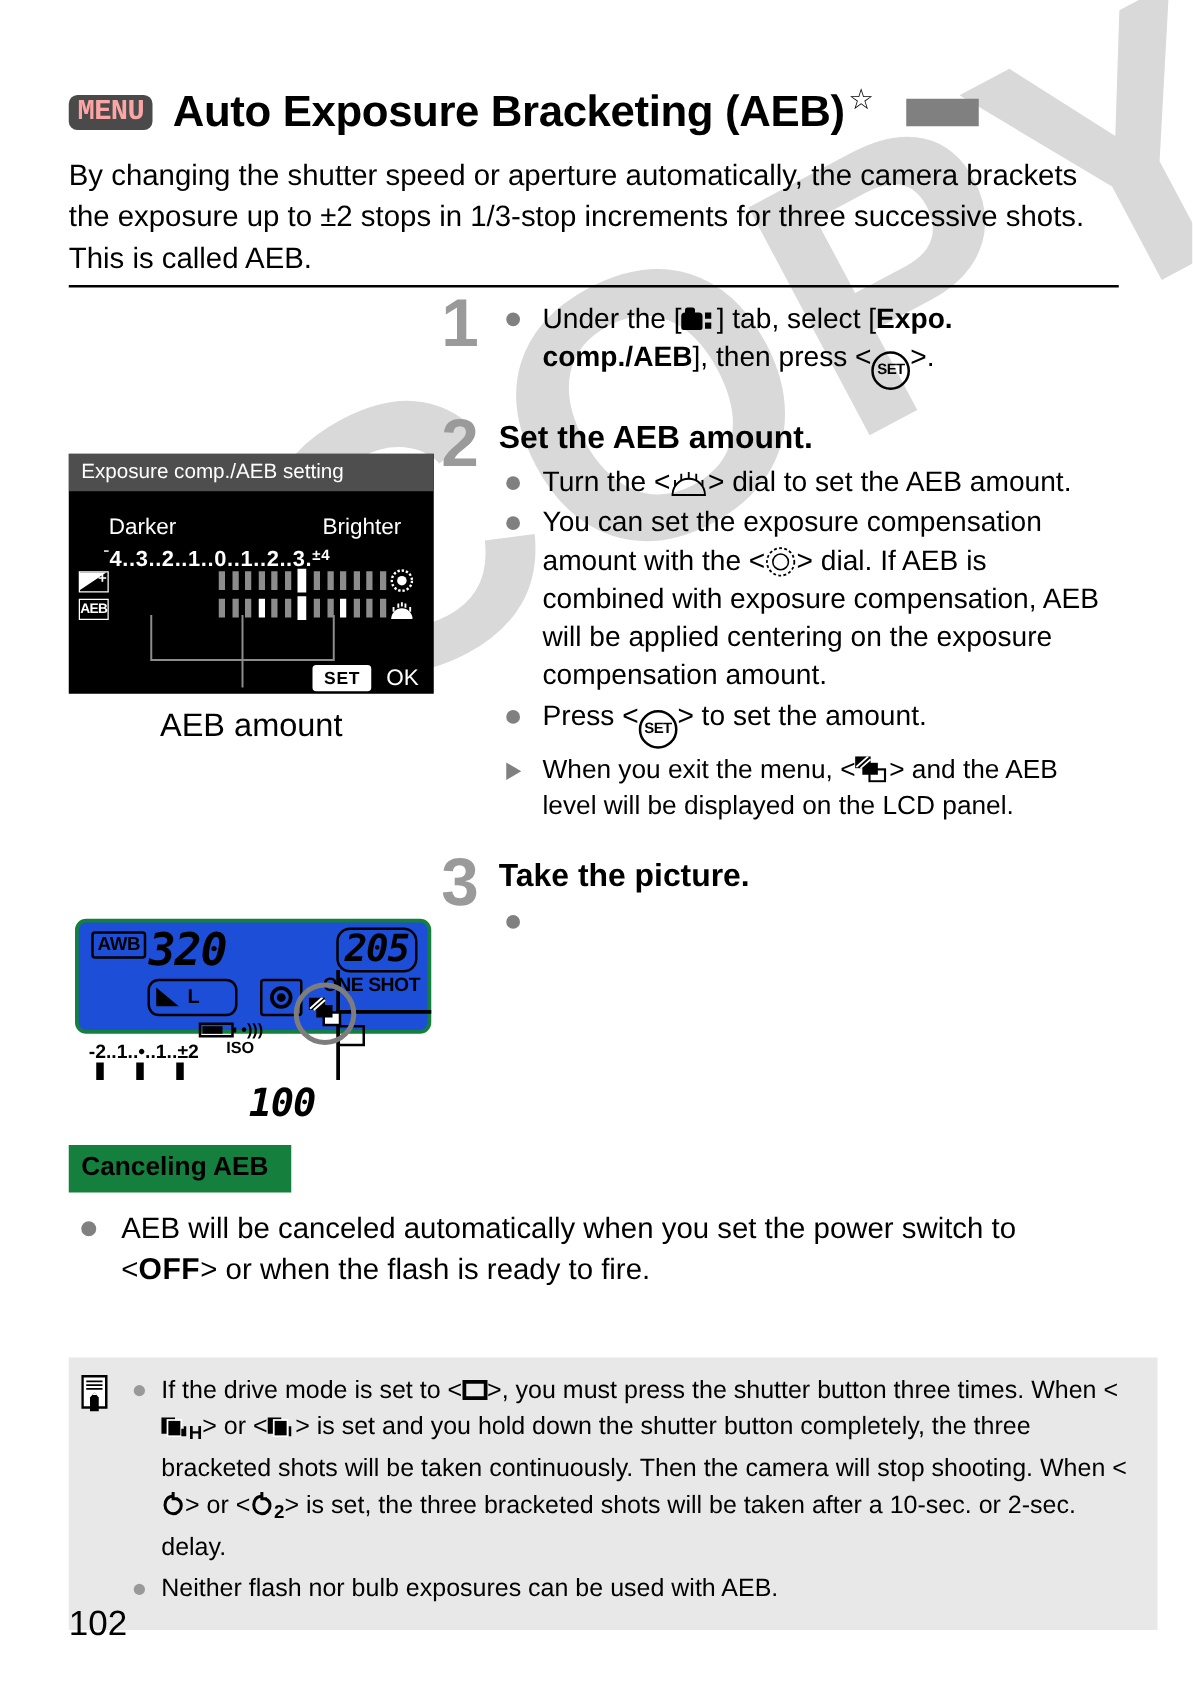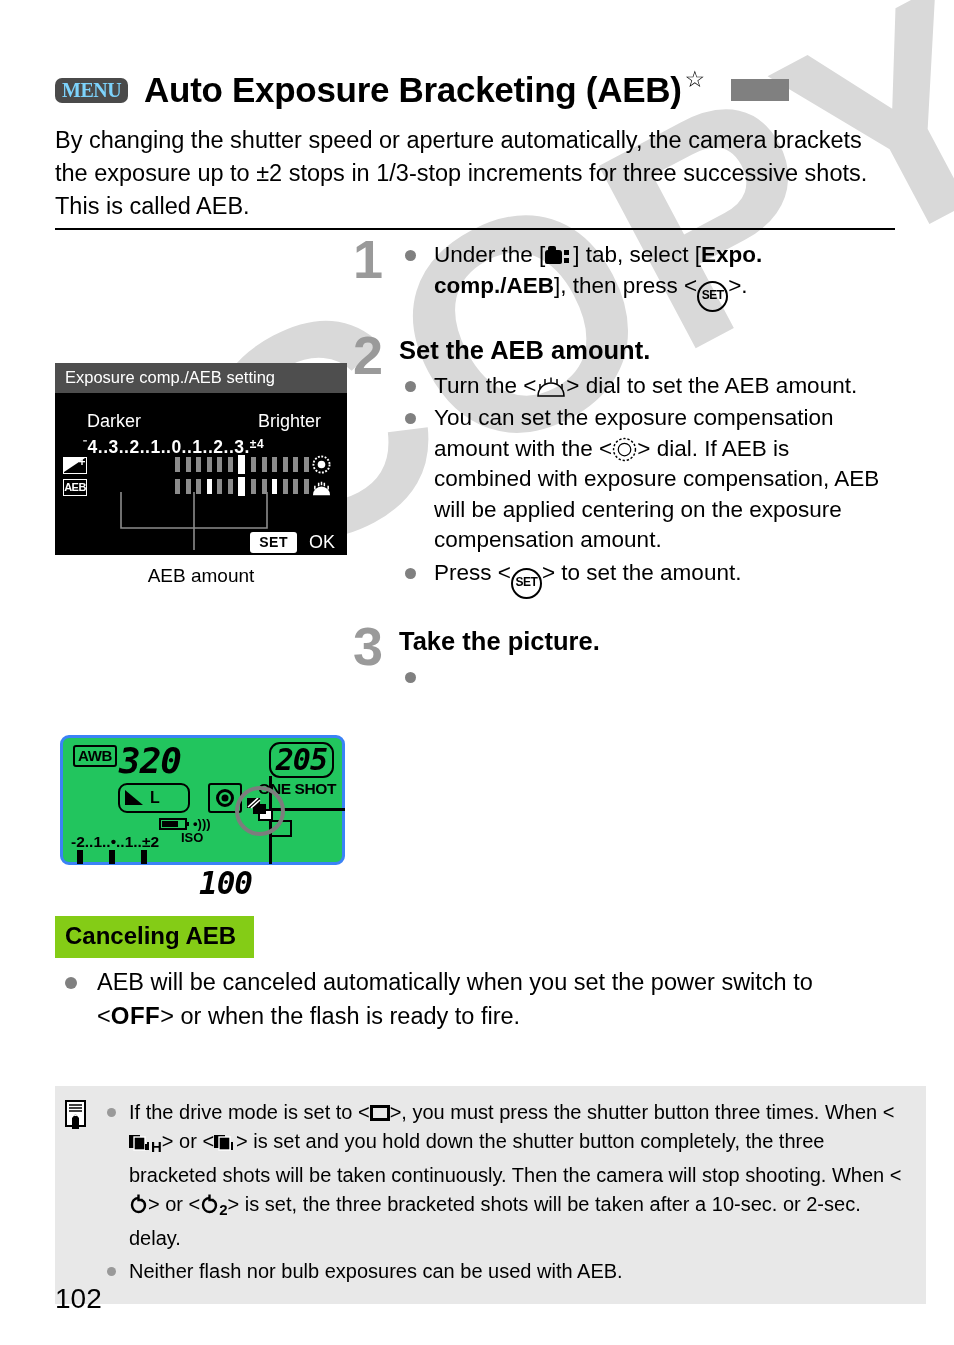--- a/index.html
+++ b/index.html
@@ -53,28 +53,28 @@
     width: 860px;
     height: 56px;
     display: flex;
     align-items: center;
   }
   .menu-badge {
     display: inline-flex;
     align-items: center;
     justify-content: center;
     background: #4a4a4a;
-    color: #7dd3fc;
+    color: #fca5a5;
     border-radius: 7px;
     padding: 2px 7px 3px 7px;
-    font-size: 20px;
+    font-size: 23px;
     font-weight: bold;
     letter-spacing: -0.5px;
     line-height: 1;
-    font-family: Liberation Serif, serif;
+    font-family: Liberation Mono, monospace;
     margin-right: 16px;
   }
   .page-title {
     font-size: 35px;
     font-weight: bold;
     letter-spacing: -0.3px;
     white-space: nowrap;
   }
   .star-icon {
     font-size: 23px;
@@ -214,31 +214,31 @@
   .ok-label {
     position: absolute; right: 12px; bottom: 8px;
     font-size: 18px; color: #ffffff;
   }
   .leader-svg { position: absolute; left: 55px; top: 492px; width: 292px; height: 80px; }
   .aeb-caption {
     position: absolute;
     left: 55px; top: 565px;
     width: 292px;
     text-align: center;
-    font-size: 19px;
+    font-size: 26px;
   }
 
   
   .lcd-panel {
     position: absolute;
     left: 60px; top: 735px;
-    width: 285px; height: 130px;
-    border: 3px solid #3b82f6;
+    width: 285px; height: 92px;
+    border: 3px solid #15803d;
     border-radius: 9px;
-    background: #22c55e;
+    background: #1d4ed8;
     box-sizing: border-box;
   }
   .lp { position: absolute; font-family: "Liberation Sans", sans-serif; }
   .lp-awb {
     left: 10px; top: 7px;
     border: 2.5px solid #000;
     border-radius: 3px;
     font-size: 15px; font-weight: bold;
     padding: 0 3px; line-height: 18px;
     letter-spacing: -0.3px;
@@ -438,23 +438,23 @@
   .g-timer {
     display:inline-block; position:relative;
     width: 19px; height: 20px; vertical-align: -3px;
   }
   .g-off { font-weight: bold; font-size: 24px; letter-spacing: 0.5px; }
 
   
   .sec-head {
     position: absolute;
     left: 55px; top: 916px;
-    background: #84cc16;
+    background: #15803d;
     padding: 6px 18px 8px 10px;
-    font-size: 24px;
+    font-size: 21px;
     font-weight: bold;
   }
   .cancel-list {
     position: absolute;
     left: 55px; top: 966px;
     width: 840px;
     list-style: none; margin: 0; padding: 0;
   }
   .cancel-list li {
     position: relative;
@@ -650,20 +650,26 @@
                   <path d="M4 12 L4 7 M9 7 L9 2 M15 5.5 L15 0.5 M21 7 L21 2 M26 12 L26 7" stroke="#000" stroke-width="1.5"></path>
                 </svg><span>&gt; dial to set the AEB amount.</span></li>
 
             <li><span class="bdot"></span><span>You can set the exposure compensation amount with the &lt;</span><svg class="g-quickdial" viewBox="0 0 24 24">
                   <circle cx="12" cy="12" r="10.5" fill="none" stroke="#000" stroke-width="1.4" stroke-dasharray="2.2 1.8"></circle>
                   <circle cx="12" cy="12" r="6" fill="none" stroke="#000" stroke-width="1.2"></circle>
                 </svg><span>&gt; dial. If AEB is combined with exposure compensation, AEB will be applied centering on the exposure compensation amount.</span></li>
 
             <li><span class="bdot"></span><span>Press &lt;</span><span class="g-set">SET</span><span>&gt; to set the amount.</span></li>
 
+            <li class="arrow small"><span class="bdot"></span><span>When you exit the menu, &lt;</span><svg class="g-aeb" viewBox="0 0 28 22">
+                  <rect x="12" y="11" width="13" height="10" fill="#fff" stroke="#000" stroke-width="1.8"></rect>
+                  <rect x="6" y="5.5" width="13" height="10" fill="#000"></rect>
+                  <rect x="0" y="0" width="13" height="10" fill="#000"></rect>
+                  <path d="M1 9 L11 0 M4.5 10 L13 2.5" stroke="#fff" stroke-width="1.5"></path>
+                </svg><span>&gt; and the AEB level will be displayed on the LCD panel.</span></li>
           </ul>
         </div>
       </div>
 
       <div class="step" style="margin-top:28px">
         <div class="step-num">3</div>
         <div class="step-body">
           <div class="step-title">Take the picture.</div>
           <ul class="bullets">
             <li><span class="bdot"></span></li>

